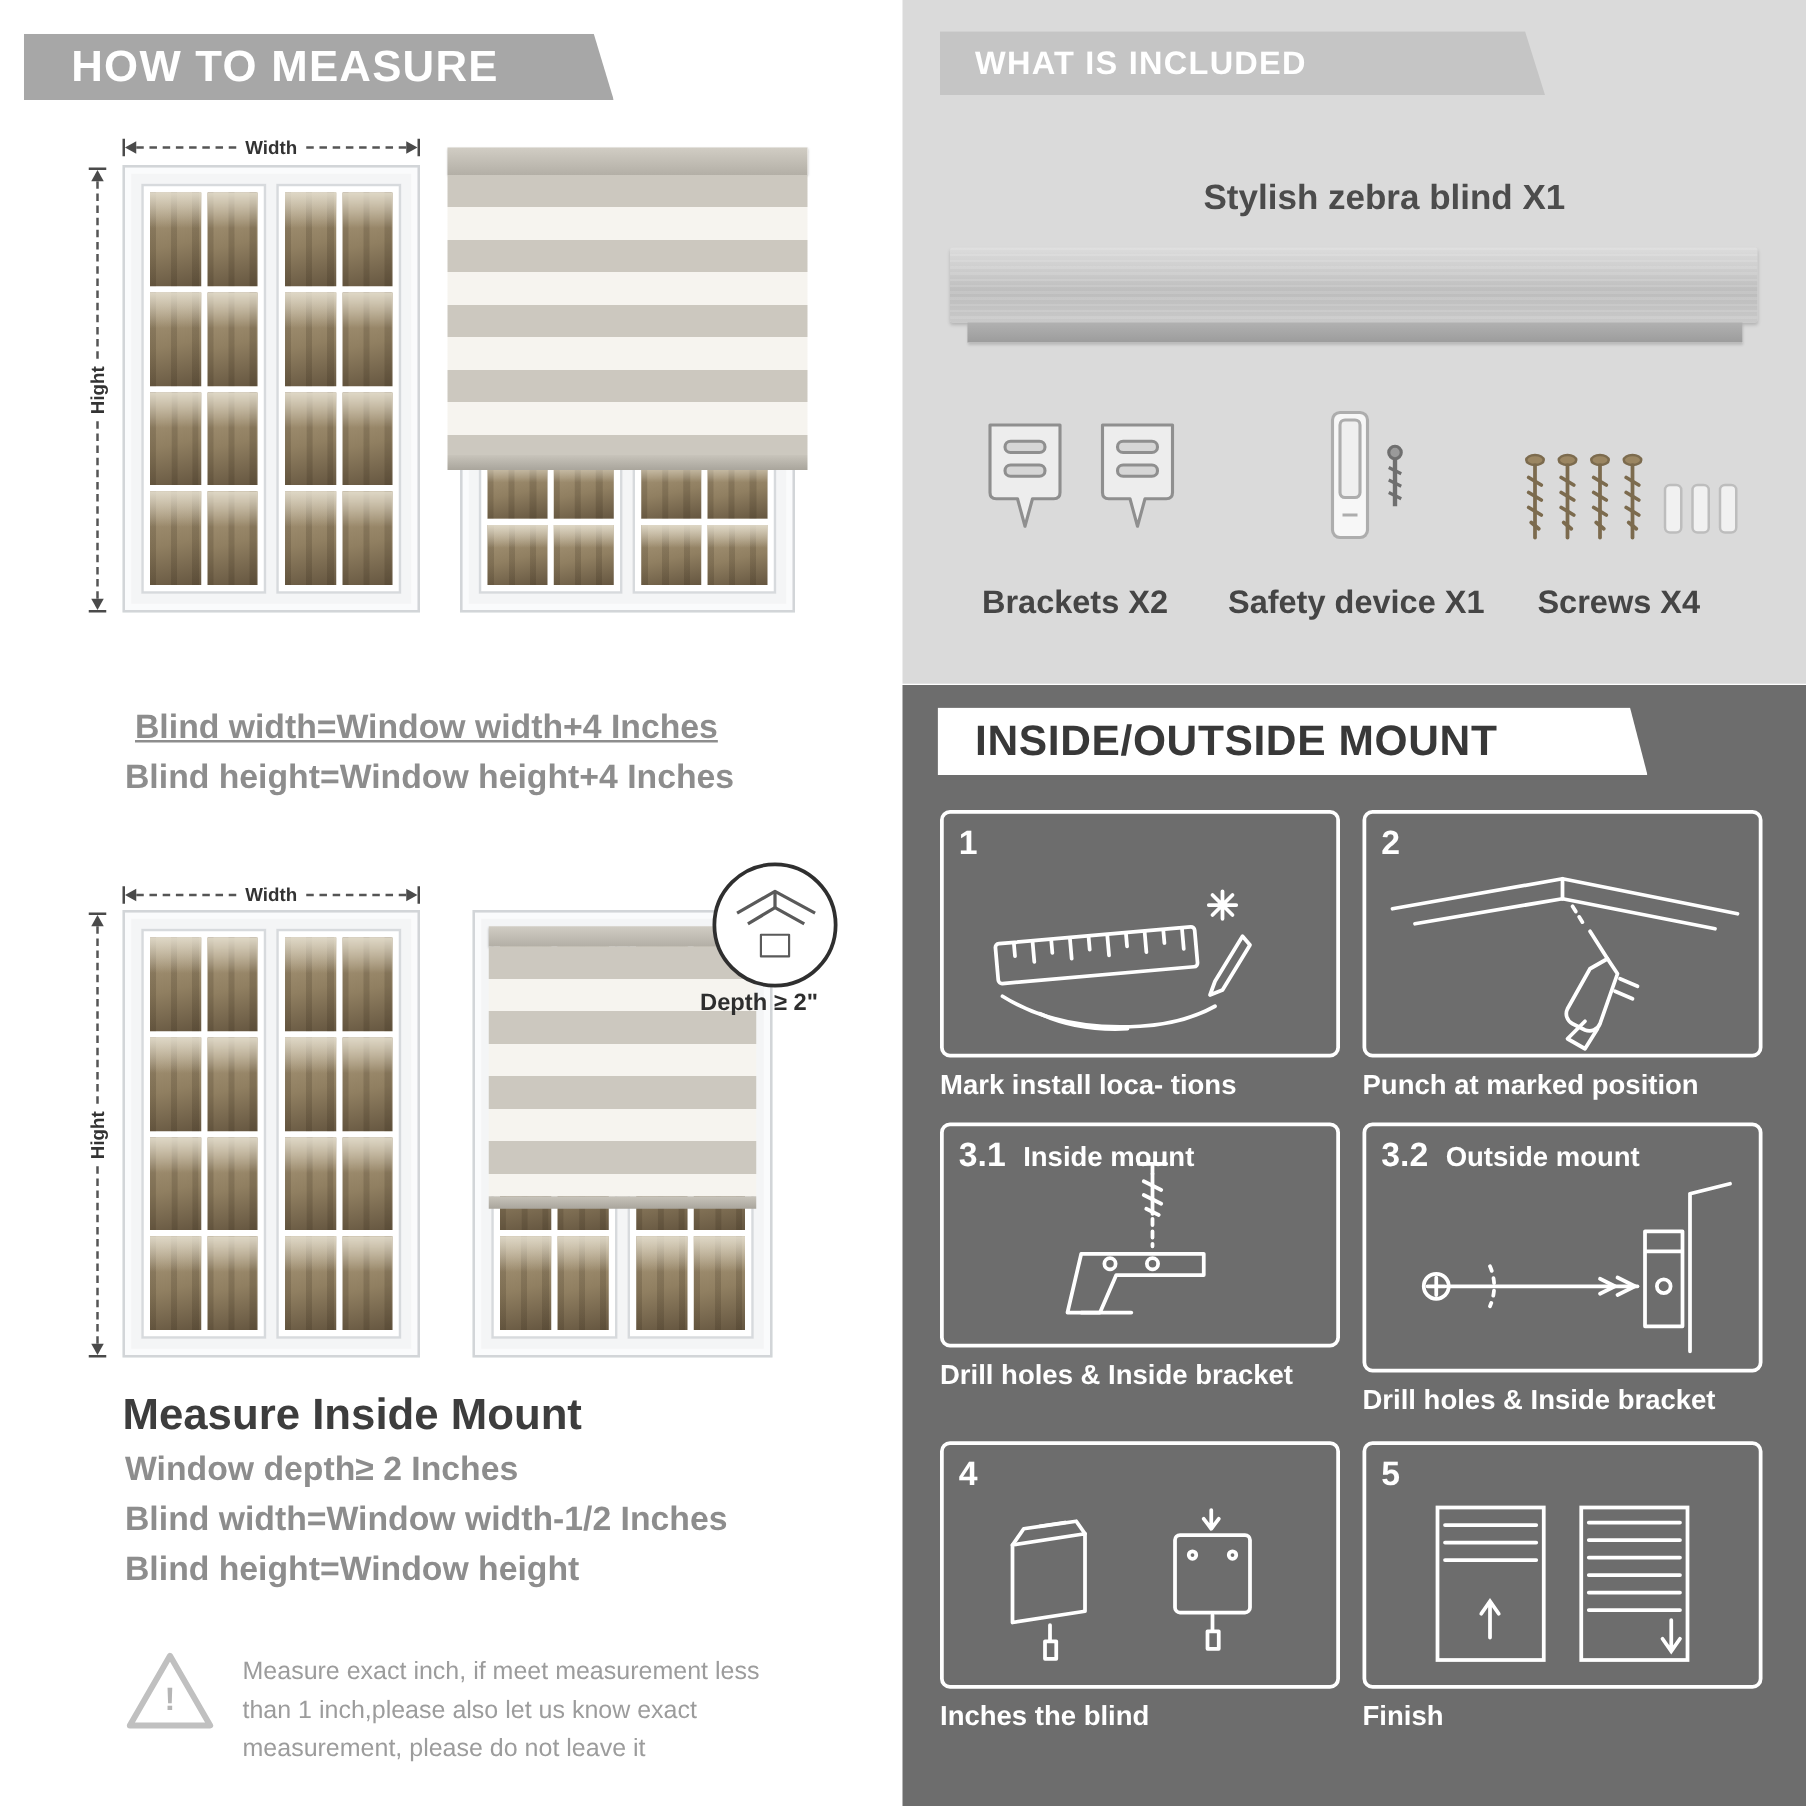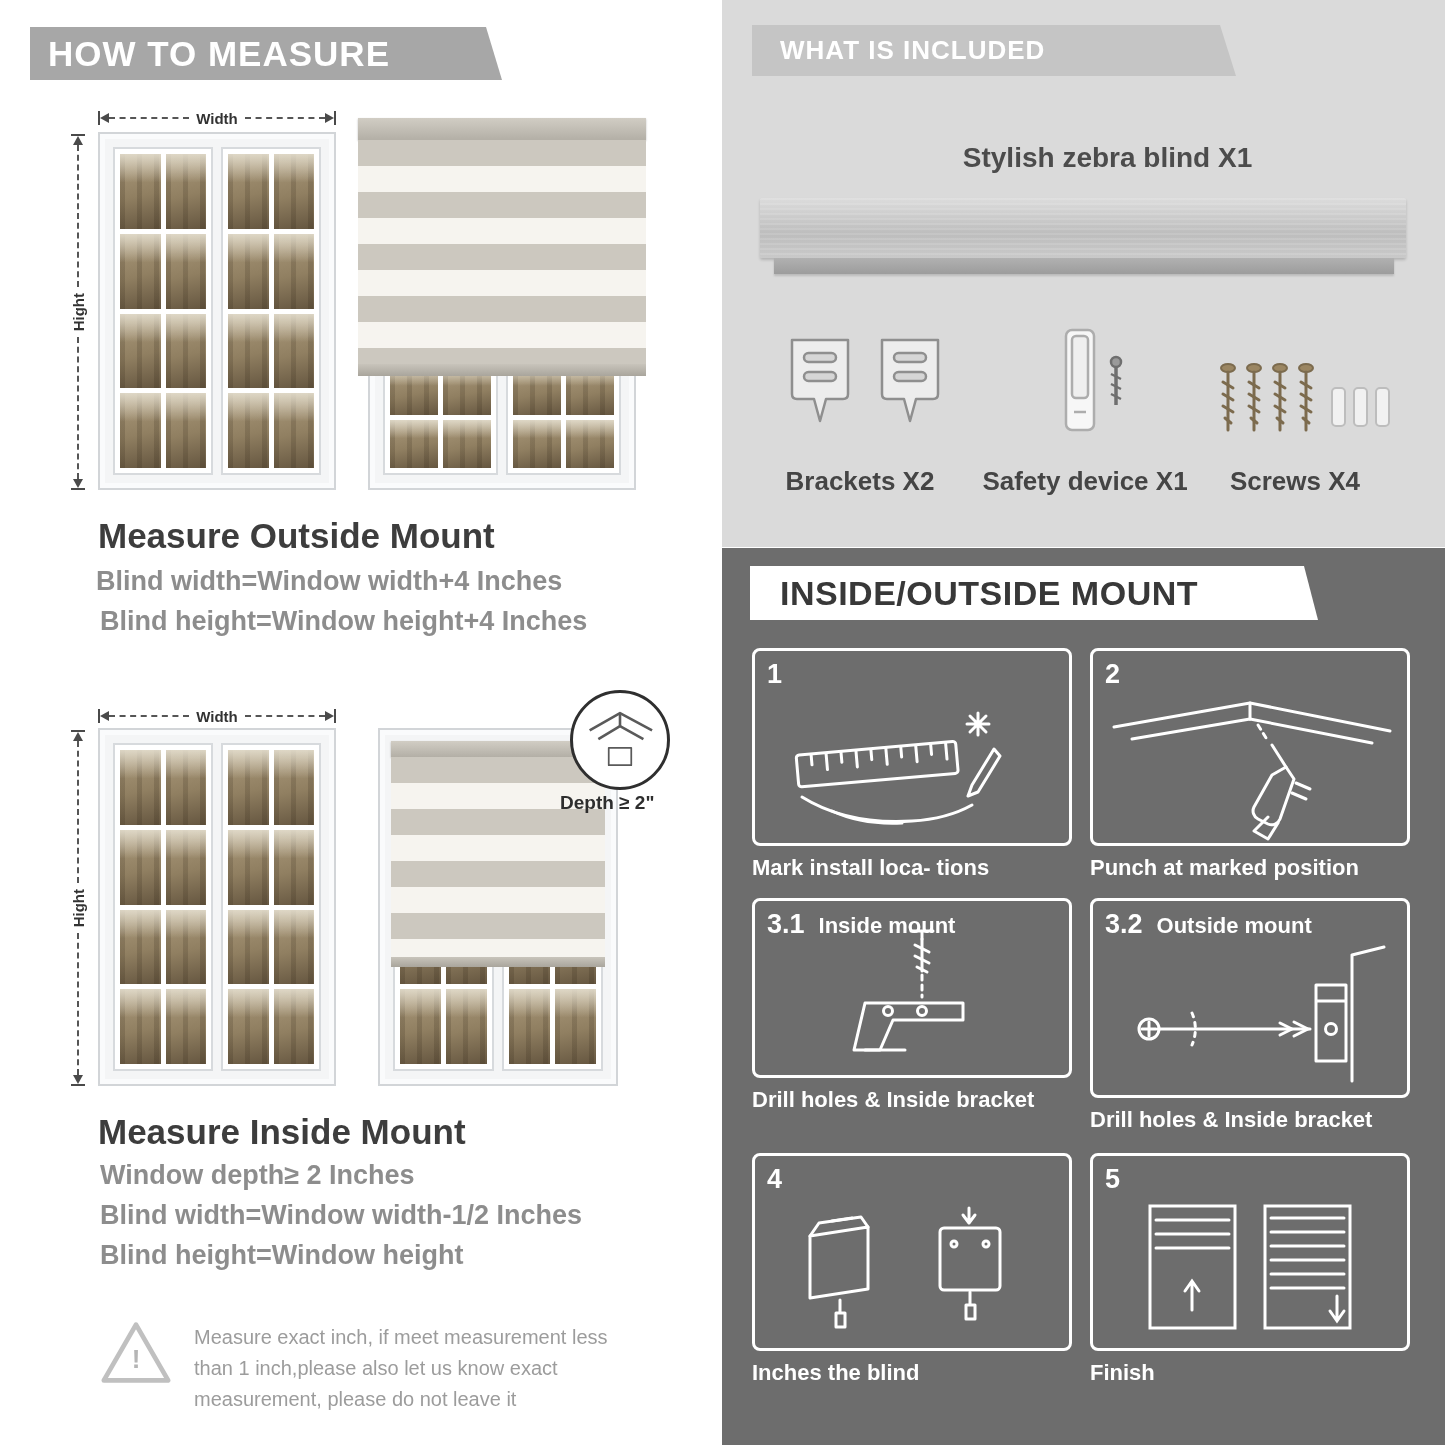--- a/index.html
+++ b/index.html
@@ -3,23 +3,23 @@
 <meta charset="utf-8">
 <style>
   * { margin:0; padding:0; box-sizing:border-box; }
   body { font-family: "Liberation Sans", "DejaVu Sans", sans-serif; background:#fff; }
   .page { position:relative; width:1445px; height:1445px; overflow:hidden; background:#fff; }
 
   
   .left { position:absolute; left:0; top:0; width:722px; height:1445px; background:#fff; }
 
   .banner-gray {
-    position:absolute; left:30px; top:27px; width:472px; height:53px;
+    position:absolute; left:19px; top:27px; width:472px; height:53px;
     background:#a7a7a7; color:#fff; font-size:35px; font-weight:bold; letter-spacing:1px;
-    display:flex; align-items:center; padding-left:18px;
+    display:flex; align-items:center; padding-left:38px;
     clip-path: polygon(0 0, calc(100% - 16px) 0, 100% 100%, 0 100%);
   }
 
   
   .h-measure { position:absolute; display:flex; align-items:center; height:16px; }
   .h-measure .tick { width:2px; height:14px; background:#4a4a4a; }
   .h-measure .ah-l { width:0; height:0; border-top:5px solid transparent; border-bottom:5px solid transparent; border-right:9px solid #4a4a4a; }
   .h-measure .ah-r { width:0; height:0; border-top:5px solid transparent; border-bottom:5px solid transparent; border-left:9px solid #4a4a4a; }
   .h-measure .line { flex:1; border-top:2px dashed #555; }
   .h-measure .lbl { font-size:15px; font-weight:bold; color:#333; margin:0 7px; }
@@ -166,22 +166,21 @@
           <i class="pane"></i>
           <i class="pane"></i>
           <i class="pane"></i>
           <i class="pane"></i>
         </div>
     </div>
     <div class="zb zb-cassette" style="left:358px; top:118px; width:288px; height:22px;"></div>
     <div class="zb zb-stripes" style="left:358px; top:140px; width:288px; height:224px;"></div>
     <div class="zb zb-rail" style="left:358px; top:364px; width:288px; height:12px;"></div>
 
-    <div class="heading" style="left:98px; top:516px;">Measure Outside Mount</div>
-    <div class="grayline" style="left:96px; top:566px;">Blind width=Window width+4 Inches</div>
+    <div class="grayline" style="left:108px; top:566px;text-decoration:underline;">Blind width=Window width+4 Inches</div>
     <div class="grayline" style="left:100px; top:606px;">Blind height=Window height+4 Inches</div>
 
     <div class="h-measure" style="left:98px; top:708px; width:238px;">
       <span class="tick"></span>
         <span class="ah-l"></span>
       <span class="line"></span>
       <span class="lbl">Width</span>
       <span class="line"></span>
       <span class="ah-r"></span>
         <span class="tick"></span>

